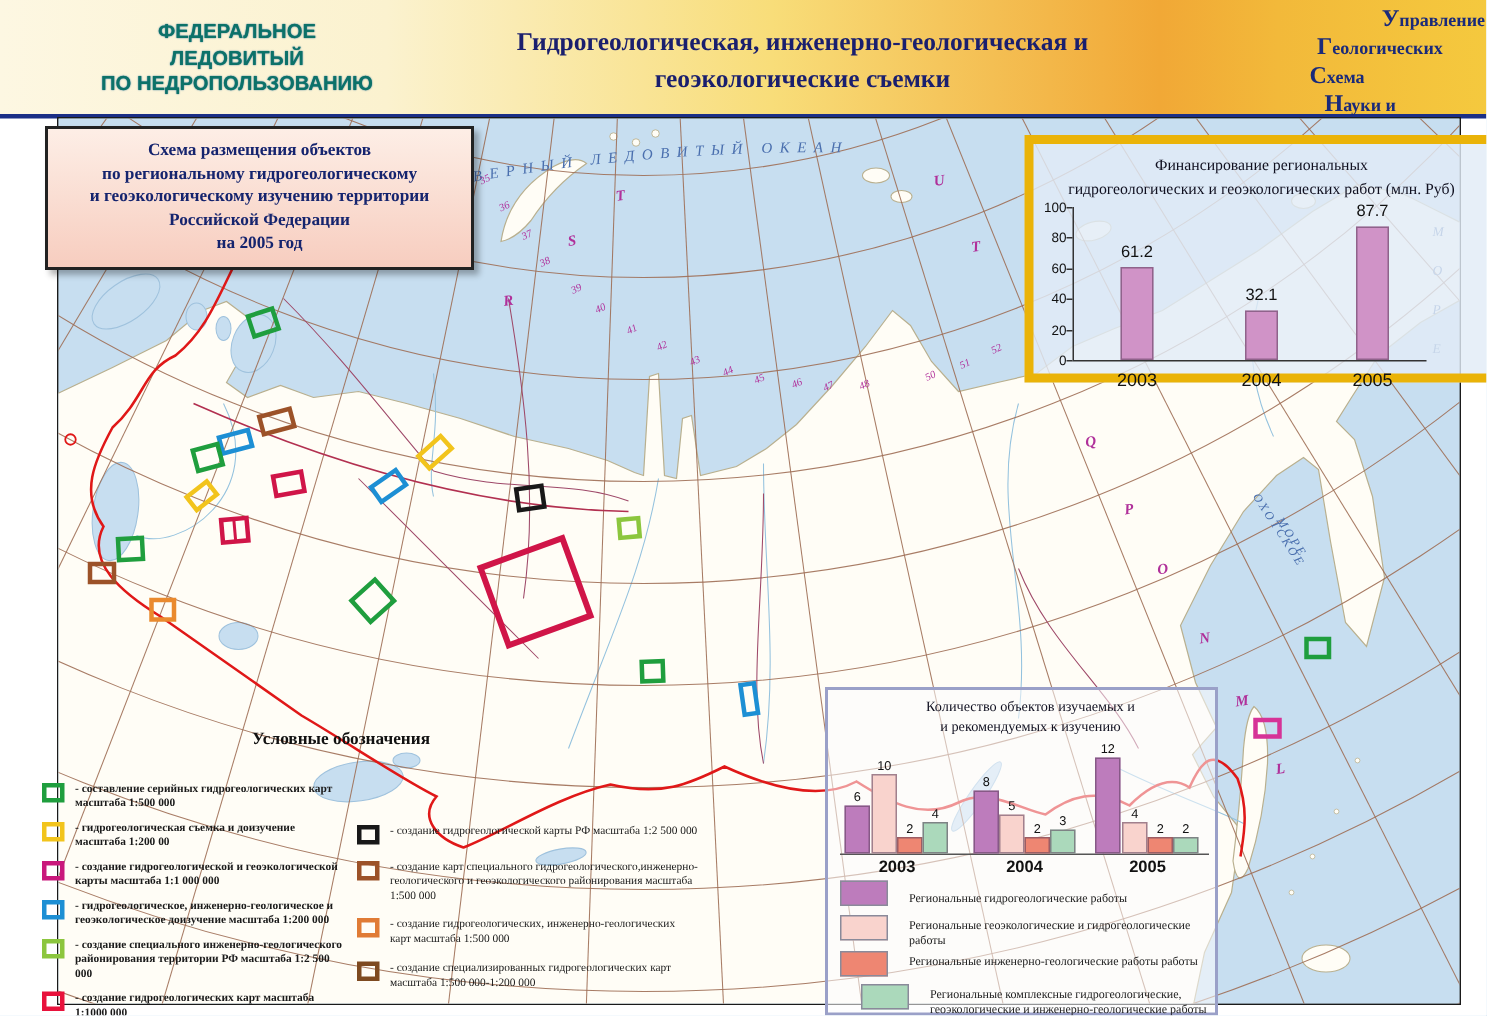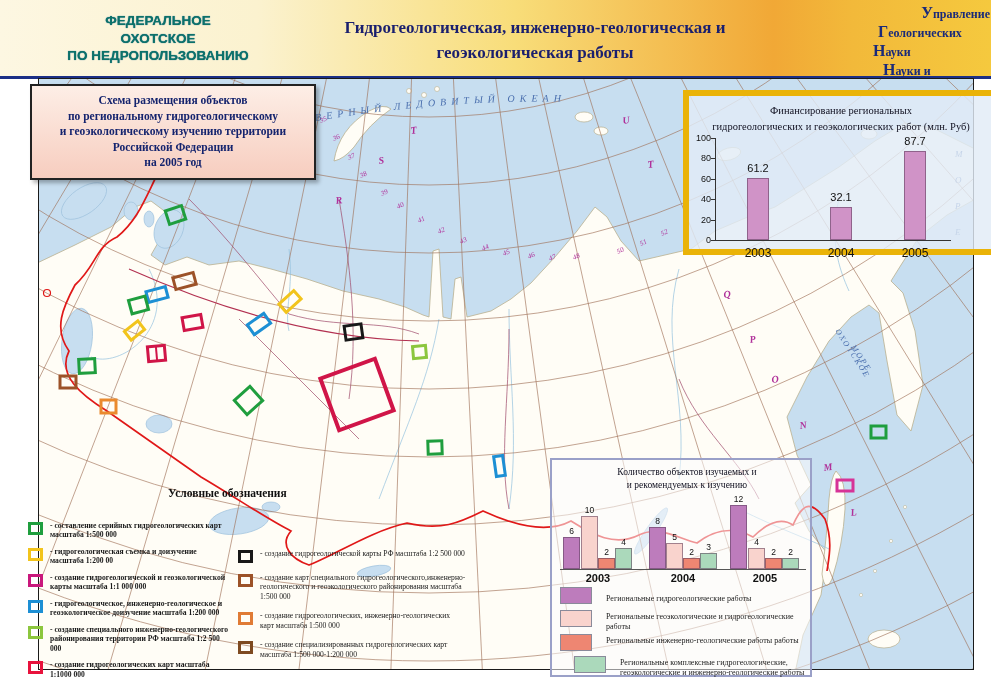--- a/index.html
+++ b/index.html
@@ -61,28 +61,28 @@
   #map-legend-right{left:238px;top:549px;width:240px;}
   #map-legend-right .mleg-item{margin-bottom:10px;}
 </style>
 </head>
 <body>
 
 <div id="page">
 
   <div id="header" class="abs">
     <div id="agency" class="abs">ФЕДЕРАЛЬНОЕ
-ОХОТСКОЕ
+ЛЕДОВИТЫЙ
 ПО НЕДРОПОЛЬЗОВАНИЮ</div>
     <div id="main-title" class="abs">Гидрогеологическая, инженерно-геологическая и
-геоэкологическая работы</div>
+геоэкологические съемки</div>
     <div id="dept" class="abs">
       <div style="margin-left: 26px; text-align: right;">Управление</div>
       <div style="margin-left: 38px;">Геологических</div>
-      <div style="margin-left: 33px;">Науки</div>
+      <div style="margin-left: 33px;">Схема</div>
       <div style="margin-left: 43px;">Науки и</div>
       <div style="margin-left: 53px;">Информатики</div>
     </div>
   </div>
 
   <div id="map-frame" class="abs">
     <svg id="map-svg" width="934" height="590" viewBox="0 0 934 590">
 
       <rect x="0" y="0" width="934" height="590" fill="#c7def0"></rect>
 

